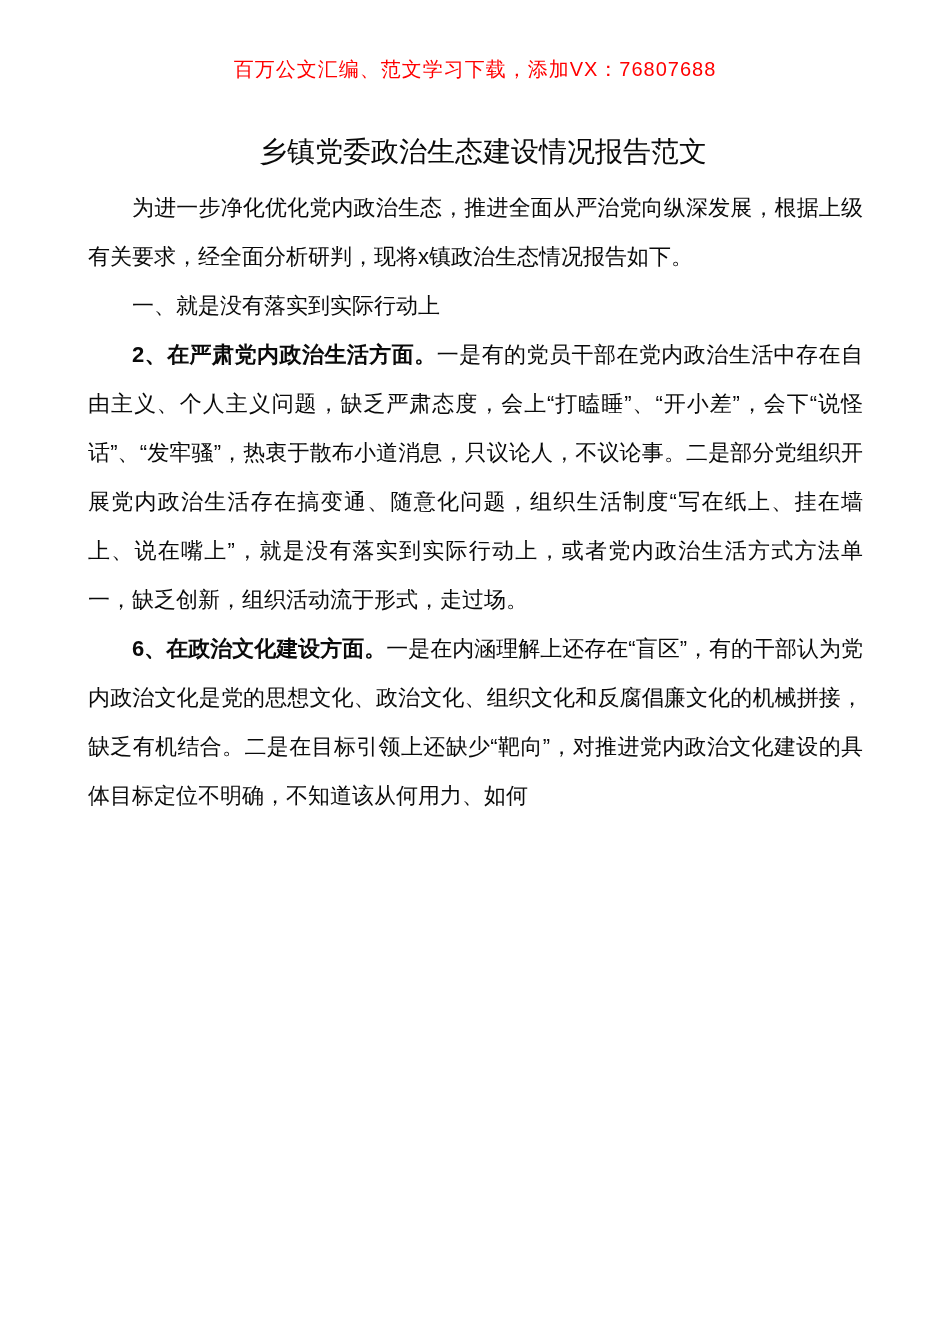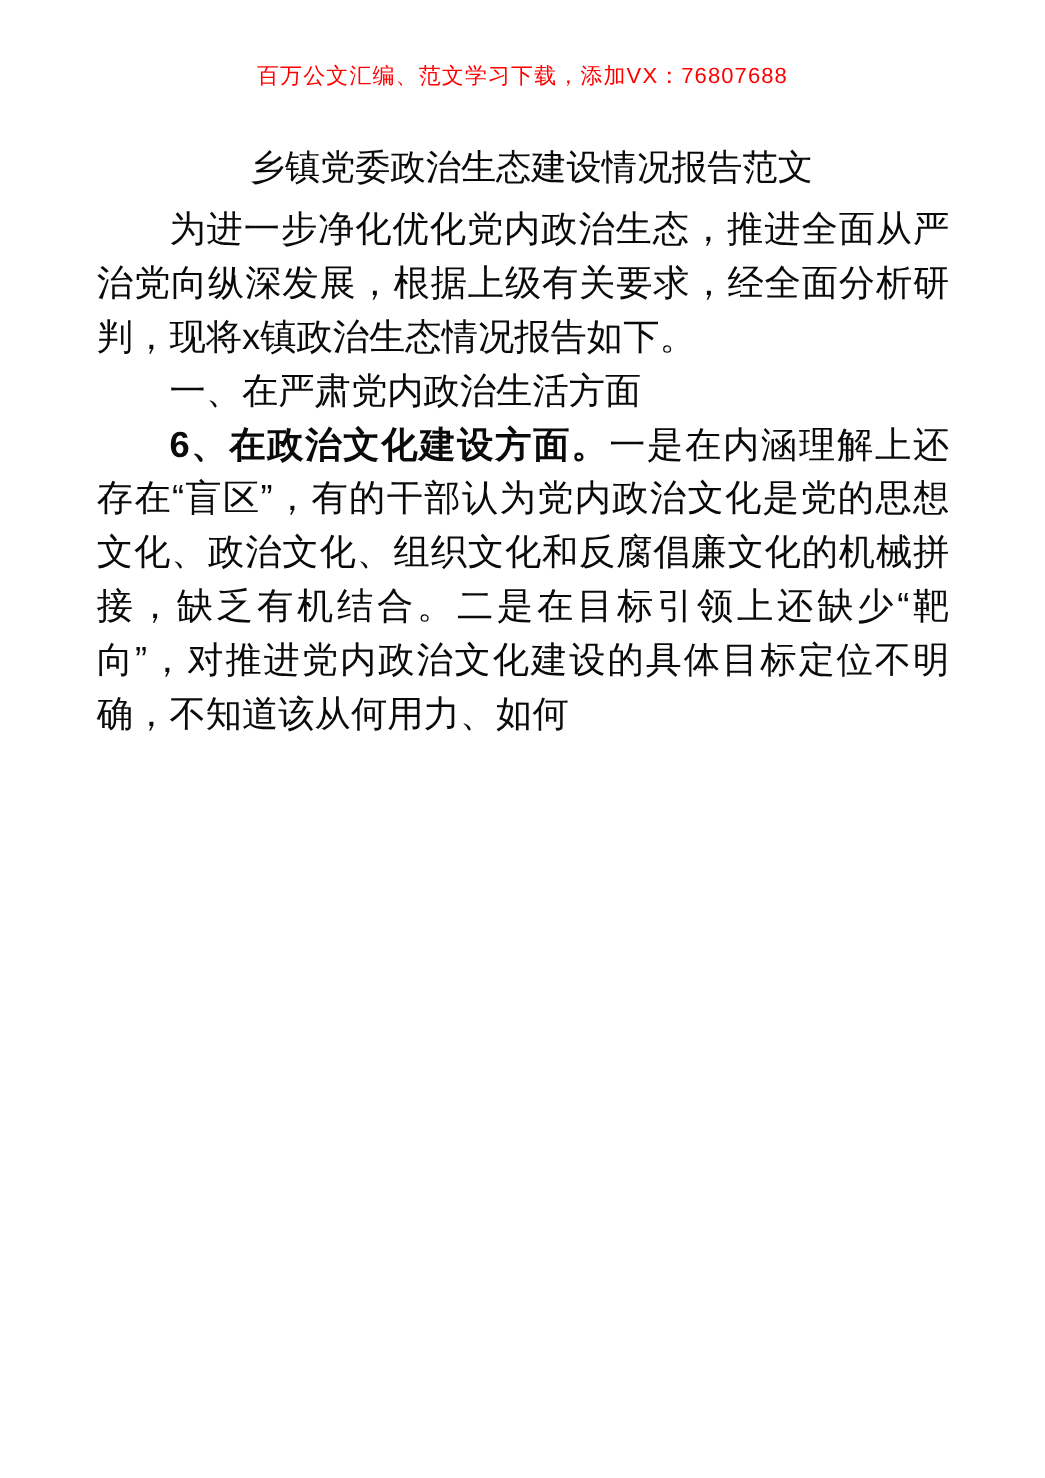--- a/index.html
+++ b/index.html
@@ -16,31 +16,31 @@
   .promo {
     padding-top: 57px;
     font-size: 20px;
     line-height: 25px;
     text-align: center;
     color: #ff0000;
     letter-spacing: 1px;
   }
   .doc-title {
     margin-top: 54px;
-    font-size: 32px;
+    font-size: 28px;
     line-height: 32px;
     text-align: center;
     font-weight: normal;
     margin-left: 16px;
   }
   .body-text {
     margin: 15px 87px 0 88px; 
   }
   .para {
-    font-size: 33px;
+    font-size: 22px;
     line-height: 49px;
     text-indent: 2em;
     text-align: justify;
     text-justify: inter-ideograph;
   }
   .para.heading {
     text-align: left;
   }
   .para b {
     font-weight: bold;
@@ -52,20 +52,21 @@
 <div class="page">
 
   <div class="promo" style="color: rgb(255, 0, 0);">百万公文汇编、范文学习下载，添加VX：76807688</div>
 
   <h1 class="doc-title">乡镇党委政治生态建设情况报告范文</h1>
 
   <div class="body-text">
 
     <p class="para">为进一步净化优化党内政治生态，推进全面从严治党向纵深发展，根据上级有关要求，经全面分析研判，现将x镇政治生态情况报告如下。</p>
 
-    <p class="para heading">一、在严肃党内政治生活方面</p>
+    <p class="para heading">一、就是没有落实到实际行动上</p>
 
 
+    <p class="para"><b>2、在严肃党内政治生活方面。</b><span>一是有的党员干部在党内政治生活中存在自由主义、个人主义问题，缺乏严肃态度，会上“打瞌睡”、“开小差”，会下“说怪话”、“发牢骚”，热衷于散布小道消息，只议论人，不议论事。二是部分党组织开展党内政治生活存在搞变通、随意化问题，组织生活制度“写在纸上、挂在墙上、说在嘴上”，就是没有落实到实际行动上，或者党内政治生活方式方法单一，缺乏创新，组织活动流于形式，走过场。</span></p>
 
     <p class="para"><b>6、在政治文化建设方面。</b><span>一是在内涵理解上还存在“盲区”，有的干部认为党内政治文化是党的思想文化、政治文化、组织文化和反腐倡廉文化的机械拼接，缺乏有机结合。二是在目标引领上还缺少“靶向”，对推进党内政治文化建设的具体目标定位不明确，不知道该从何用力、如何</span></p>
 
   </div>
 </div>
 
 </body></html>

